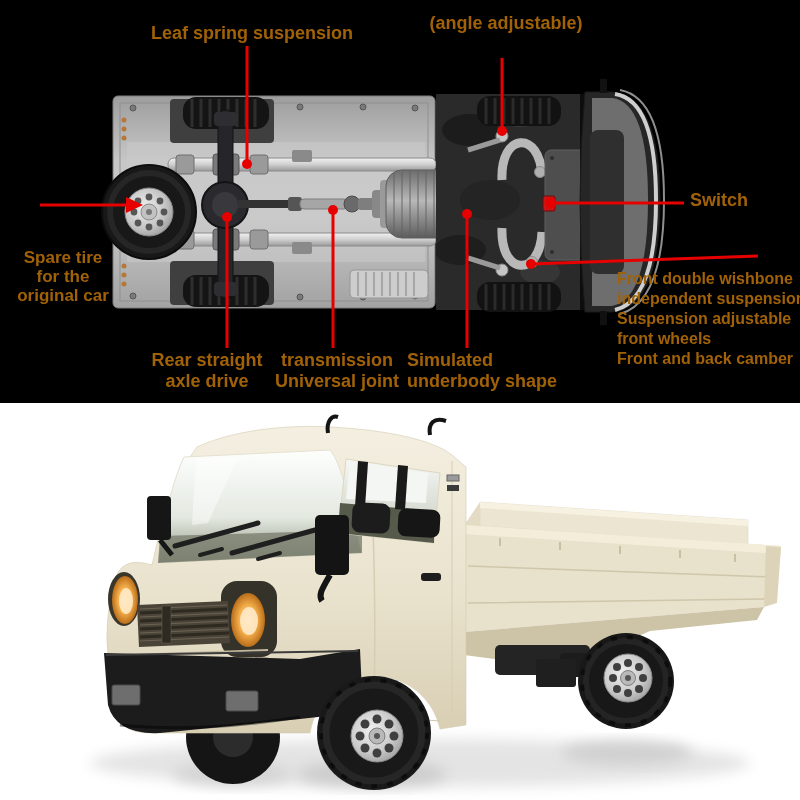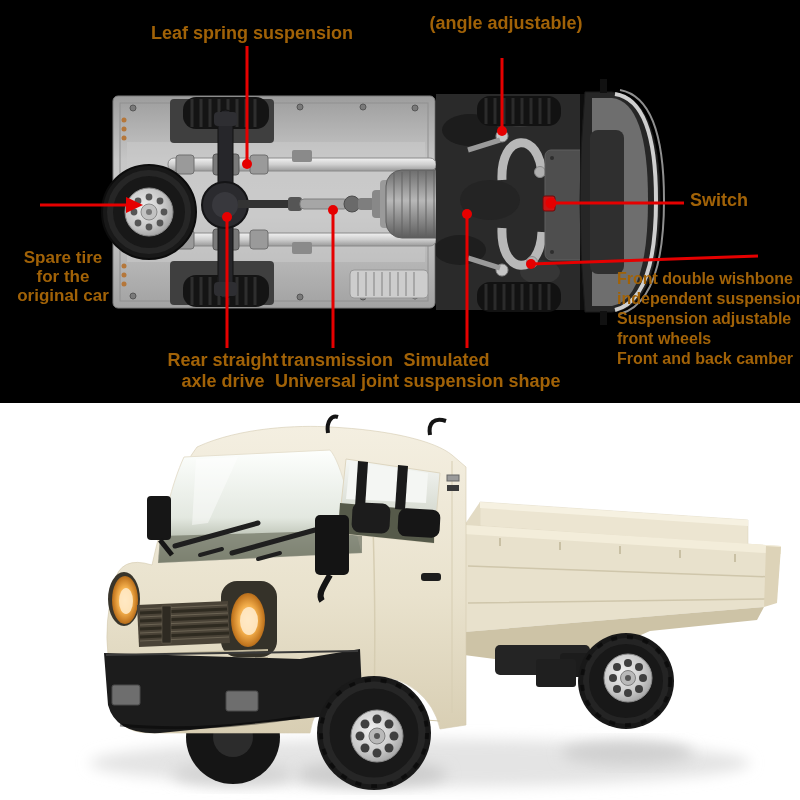--- a/index.html
+++ b/index.html
@@ -6,21 +6,21 @@
   .stage{position:relative;width:800px;height:800px;overflow:hidden;font-family:"Liberation Sans",sans-serif;background:#fff;}
   .top{position:absolute;left:0;top:0;width:800px;height:403px;background:#000;}
   .bottom{position:absolute;left:0;top:403px;width:800px;height:397px;background:#fff;}
   .top svg,.bottom svg{position:absolute;left:0;top:0;}
   .label{position:absolute;color:#a16207;font-weight:700;white-space:nowrap;}
   .lbl-leaf{left:252px;top:23px;transform:translateX(-50%);font-size:18px;}
   .lbl-steer{left:506px;top:13px;transform:translateX(-50%);text-align:center;font-size:18px;line-height:21px;}
   .lbl-spare{left:63px;top:212px;transform:translateX(-50%);text-align:center;font-size:17px;line-height:19px;margin-top:36px;}
   .lbl-switch{left:690px;top:190px;font-size:18px;}
   .lbl-front{left:617px;top:269px;font-size:16px;line-height:20px;}
-  .lbl-rear{left:223px;top:350px;transform:translateX(-50%);text-align:center;font-size:18px;line-height:21px;}
+  .lbl-rear{left:207px;top:350px;transform:translateX(-50%);text-align:center;font-size:18px;line-height:21px;}
   .lbl-ujoint{left:337px;top:350px;transform:translateX(-50%);text-align:center;font-size:18px;line-height:21px;}
   .lbl-under{left:482px;top:350px;transform:translateX(-50%);text-align:left;font-size:18px;line-height:21px;}
 </style>
 </head>
 <body>
 
 <div class="stage">
 
   <section class="top">
 
@@ -236,21 +236,21 @@
       <div>axle drive</div>
     </div>
 
     <div class="label lbl-ujoint">
       <div>transmission</div>
       <div>Universal joint</div>
     </div>
 
     <div class="label lbl-under">
       <div>Simulated</div>
-      <div>suspension shape</div>
+      <div>underbody shape</div>
     </div>
   </section>
 
   <section class="bottom">
     <svg width="800" height="397" viewBox="0 0 800 397">
       <defs>
         <linearGradient id="bodyG" x1="0" y1="0" x2="0" y2="1">
           <stop offset="0" stop-color="#f4efe1"></stop>
             <stop offset="0.55" stop-color="#e9e2cd"></stop>
             <stop offset="1" stop-color="#d8ceb3"></stop>

